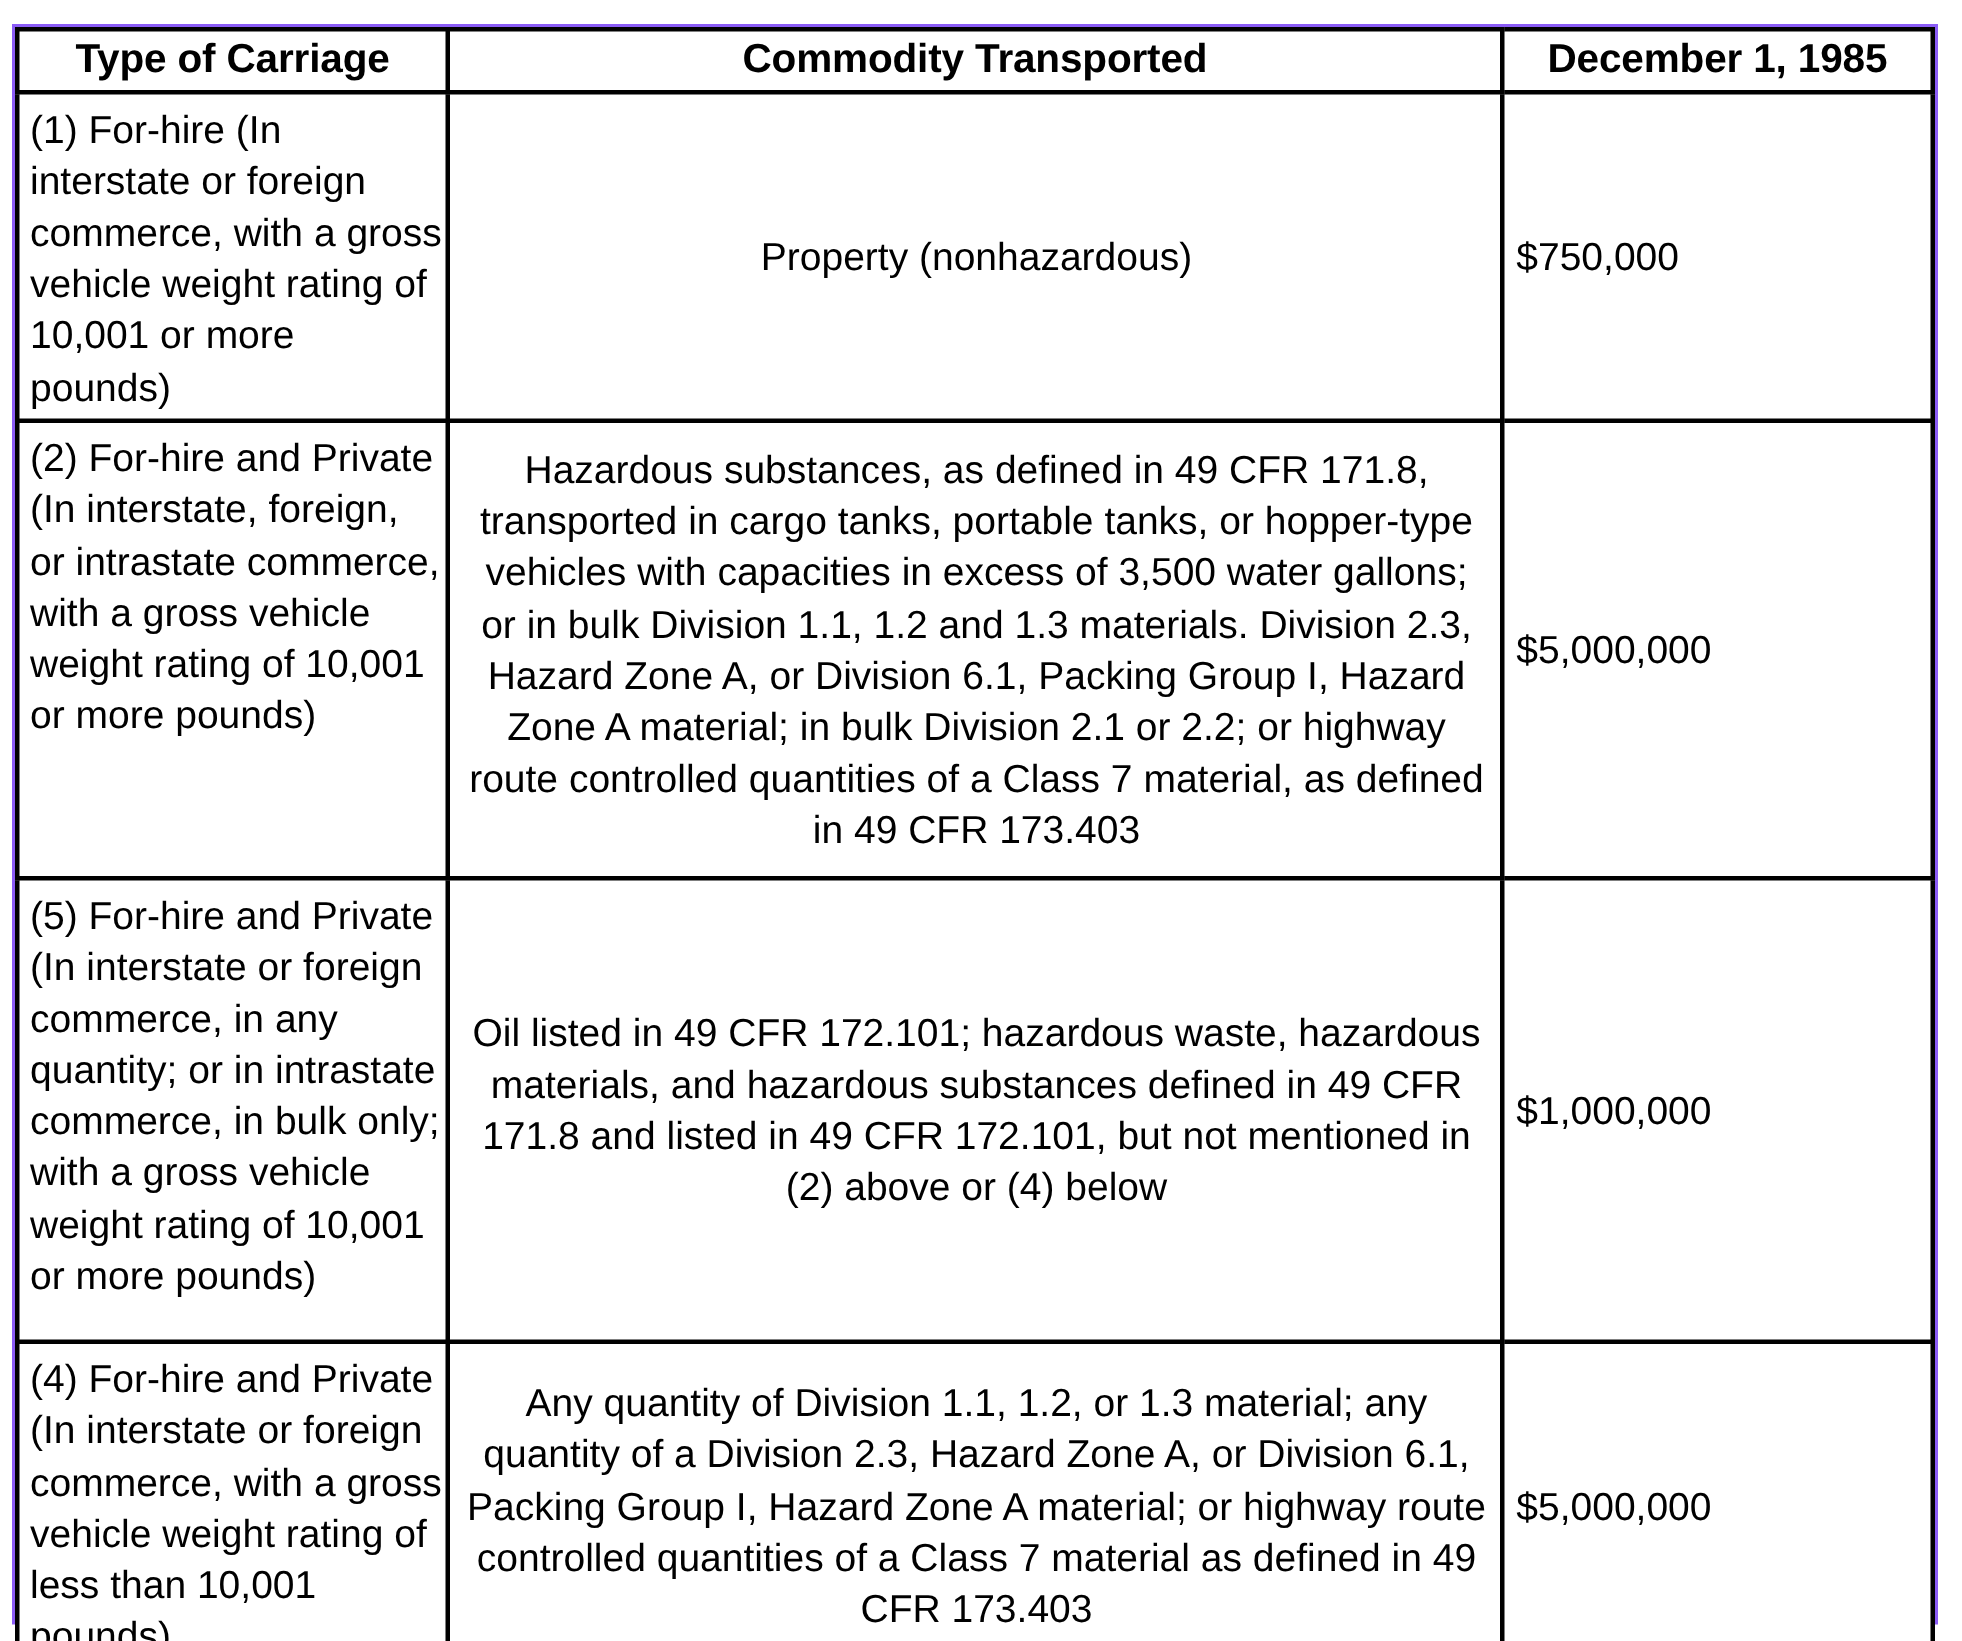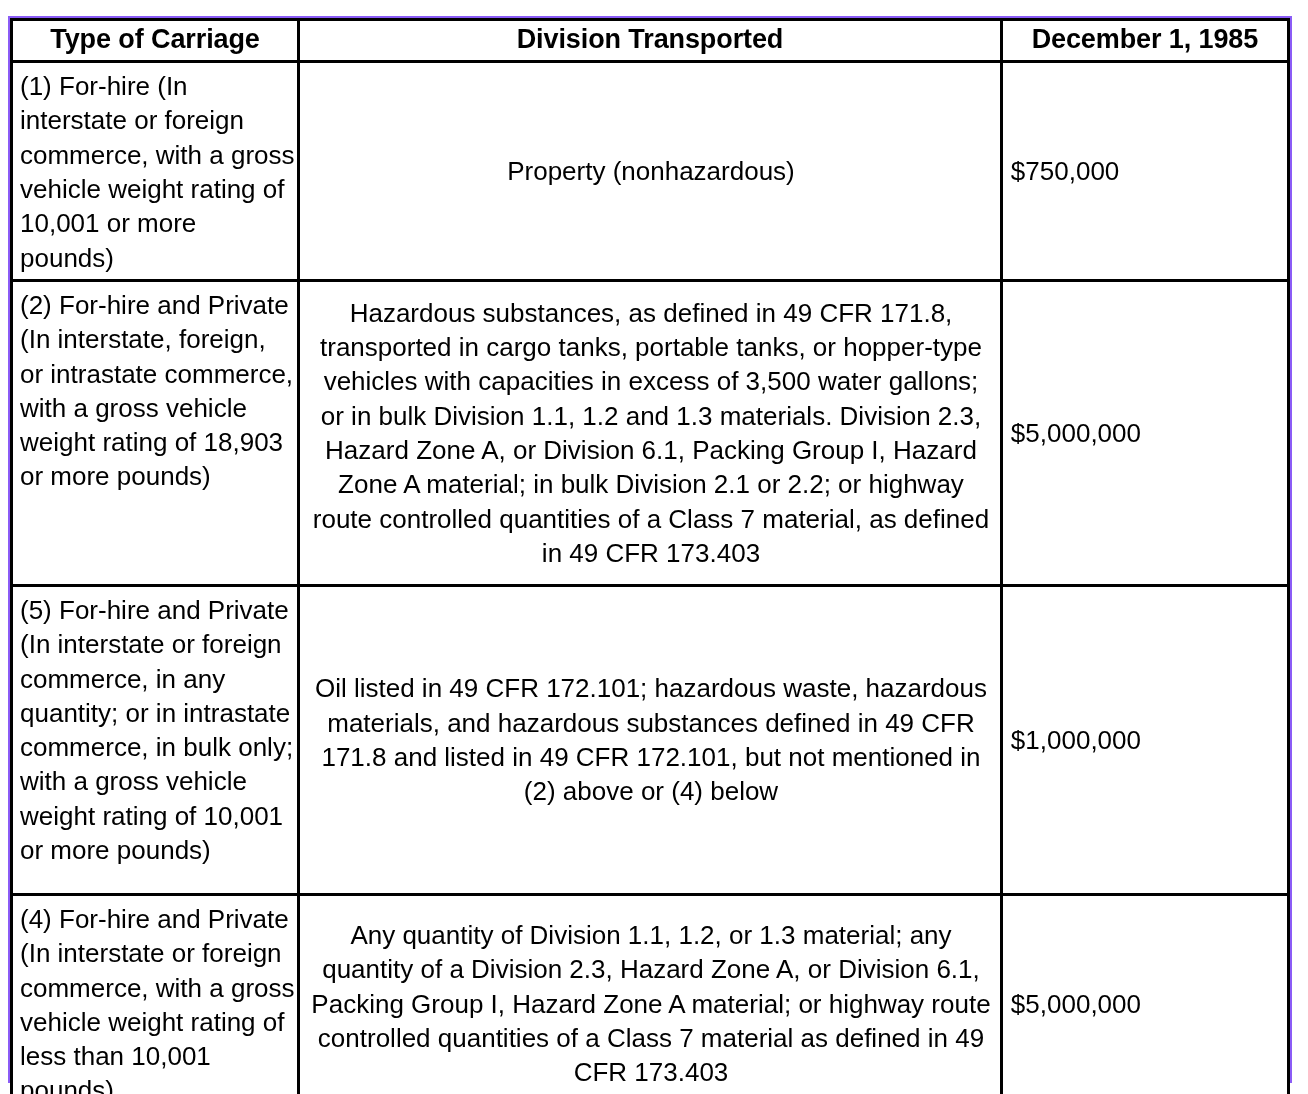--- a/index.html
+++ b/index.html
@@ -105,41 +105,41 @@
 <div class="table-wrap">
   <table class="tbl">
     <colgroup>
       <col class="col-carriage">
       <col class="col-commodity">
       <col class="col-amount">
     </colgroup>
     <thead>
       <tr class="hdr-row">
         <th class="hdr-cell">Type of Carriage</th>
-        <th class="hdr-cell">Division Transported</th>
+        <th class="hdr-cell">Commodity Transported</th>
         <th class="hdr-cell">December 1, 1985</th>
       </tr>
     </thead>
     <tbody>
 
       <tr class="row-1">
         <td class="cell cell-carriage">
           <span class="txt">(1) For-hire (In interstate or foreign commerce, with a gross vehicle weight rating of 10,001 or more pounds)</span>
         </td>
         <td class="cell cell-commodity">
           <span class="txt">Property (nonhazardous)</span>
         </td>
         <td class="cell cell-amount">
           <span class="txt">$750,000</span>
         </td>
       </tr>
 
       <tr class="row-2">
         <td class="cell cell-carriage">
-          <span class="txt">(2) For-hire and Private (In interstate, foreign, or intrastate commerce, with a gross vehicle weight rating of 18,903 or more pounds)</span>
+          <span class="txt">(2) For-hire and Private (In interstate, foreign, or intrastate commerce, with a gross vehicle weight rating of 10,001 or more pounds)</span>
         </td>
         <td class="cell cell-commodity">
           <span class="txt">Hazardous substances, as defined in 49 CFR 171.8, transported in cargo tanks, portable tanks, or hopper-type vehicles with capacities in excess of 3,500 water gallons; or in bulk Division 1.1, 1.2 and 1.3 materials. Division 2.3, Hazard Zone A, or Division 6.1, Packing Group I, Hazard Zone A material; in bulk Division 2.1 or 2.2; or highway route controlled quantities of a Class 7 material, as defined in 49 CFR 173.403</span>
         </td>
         <td class="cell cell-amount">
           <span class="txt">$5,000,000</span>
         </td>
       </tr>
 
       <tr class="row-3">

